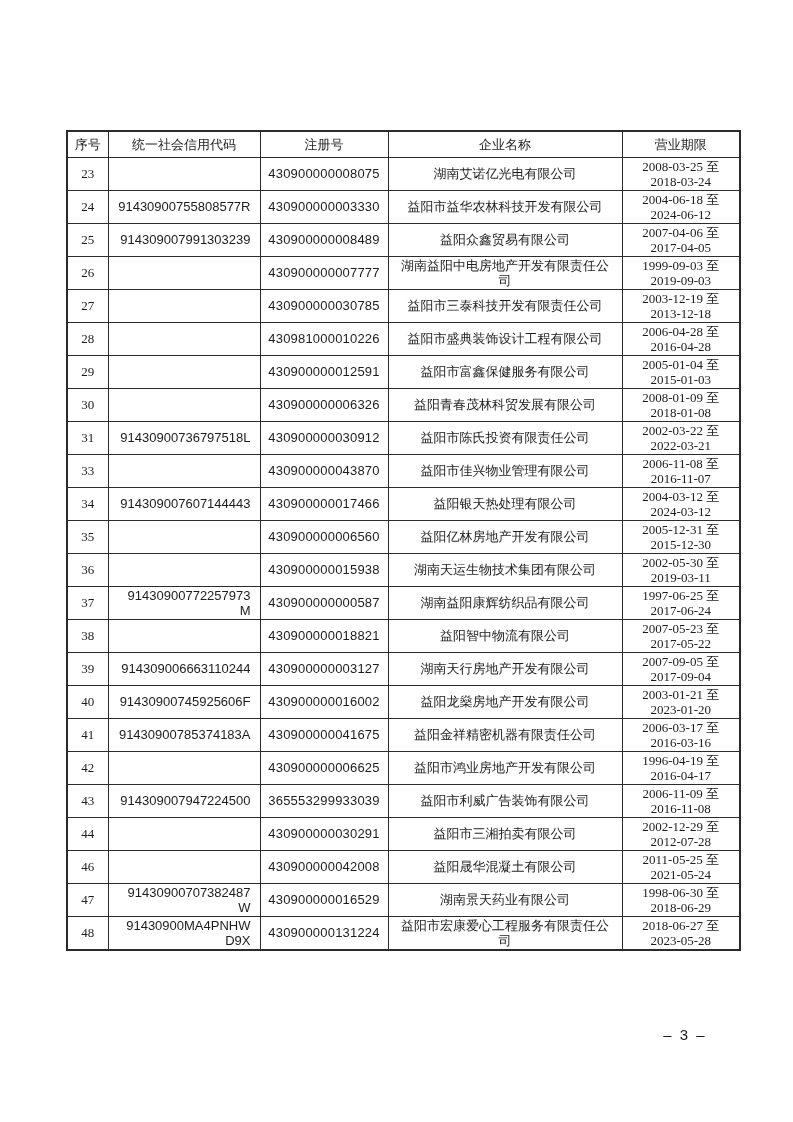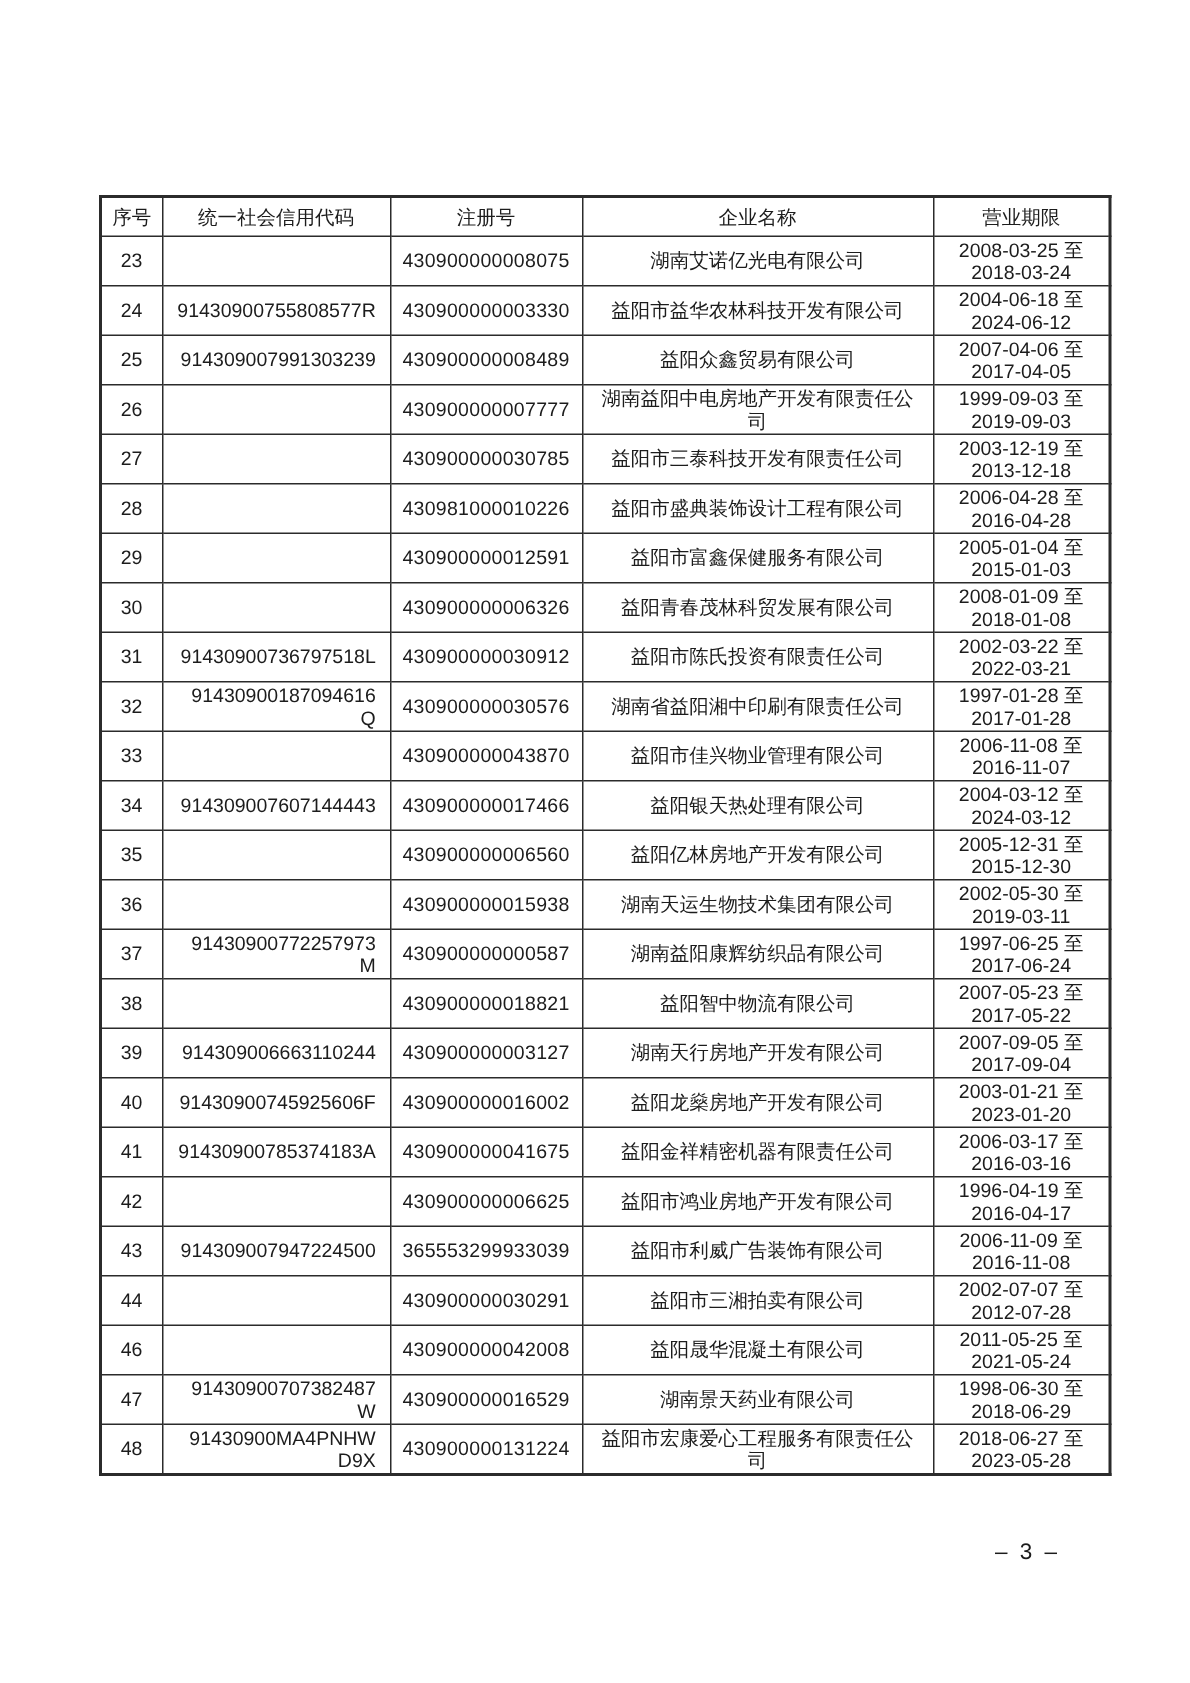--- a/index.html
+++ b/index.html
@@ -29,25 +29,25 @@
     border: 1px solid #2b2b2b;
     text-align: center;
     vertical-align: middle;
     font-weight: normal;
     font-size: 13px;
     line-height: 15px;
     overflow: hidden;
   }
   .company-table thead tr { height: 26px; }
   .company-table tbody tr { height: 32px; }
-  td.c-seq   { padding: 4px 2px; }
+  td.c-seq   { padding: 4px 2px; font-family: Liberation Serif, serif; }
   td.c-code  { padding: 1px 9px; word-break: break-all; text-align: right; }
   td.c-reg   { padding: 1px 2px; letter-spacing: 0.2px; margin-top: 44px; }
   td.c-name  { padding: 1px 8px; }
-  td.c-period{ padding: 1px 2px; }
+  td.c-period{ padding: 1px 2px; font-family: Liberation Serif, serif; }
   .page-number {
     position: absolute;
     left: 630px;
     top: 1026px;
     width: 110px;
     text-align: center;
     font-size: 15px;
     letter-spacing: 2px;
     color: #1c1c1c;
   }
@@ -159,30 +159,20 @@
     <td class="c-seq">31</td>
     <td class="c-code">91430900736797518L</td>
     <td class="c-reg">430900000030912</td>
     <td class="c-name">益阳市陈氏投资有限责任公司</td>
     <td class="c-period">
       <div>2002-03-22 至</div>
       <div>2022-03-21</div>
     </td>
   </tr>
         <tr>
-    <td class="c-seq">32</td>
-    <td class="c-code">91430900187094616Q</td>
-    <td class="c-reg">430900000030576</td>
-    <td class="c-name">湖南省益阳湘中印刷有限责任公司</td>
-    <td class="c-period">
-      <div>1997-01-28 至</div>
-      <div>2017-01-28</div>
-    </td>
-  </tr>
-        <tr>
     <td class="c-seq">33</td>
     <td class="c-code"></td>
     <td class="c-reg">430900000043870</td>
     <td class="c-name">益阳市佳兴物业管理有限公司</td>
     <td class="c-period">
       <div>2006-11-08 至</div>
       <div>2016-11-07</div>
     </td>
   </tr>
         <tr>
@@ -284,21 +274,21 @@
       <div>2006-11-09 至</div>
       <div>2016-11-08</div>
     </td>
   </tr>
         <tr>
     <td class="c-seq">44</td>
     <td class="c-code"></td>
     <td class="c-reg">430900000030291</td>
     <td class="c-name">益阳市三湘拍卖有限公司</td>
     <td class="c-period">
-      <div>2002-07-07 至</div>
+      <div>2002-12-29 至</div>
       <div>2012-07-28</div>
     </td>
   </tr>
         <tr>
     <td class="c-seq">46</td>
     <td class="c-code"></td>
     <td class="c-reg">430900000042008</td>
     <td class="c-name">益阳晟华混凝土有限公司</td>
     <td class="c-period">
       <div>2011-05-25 至</div>

